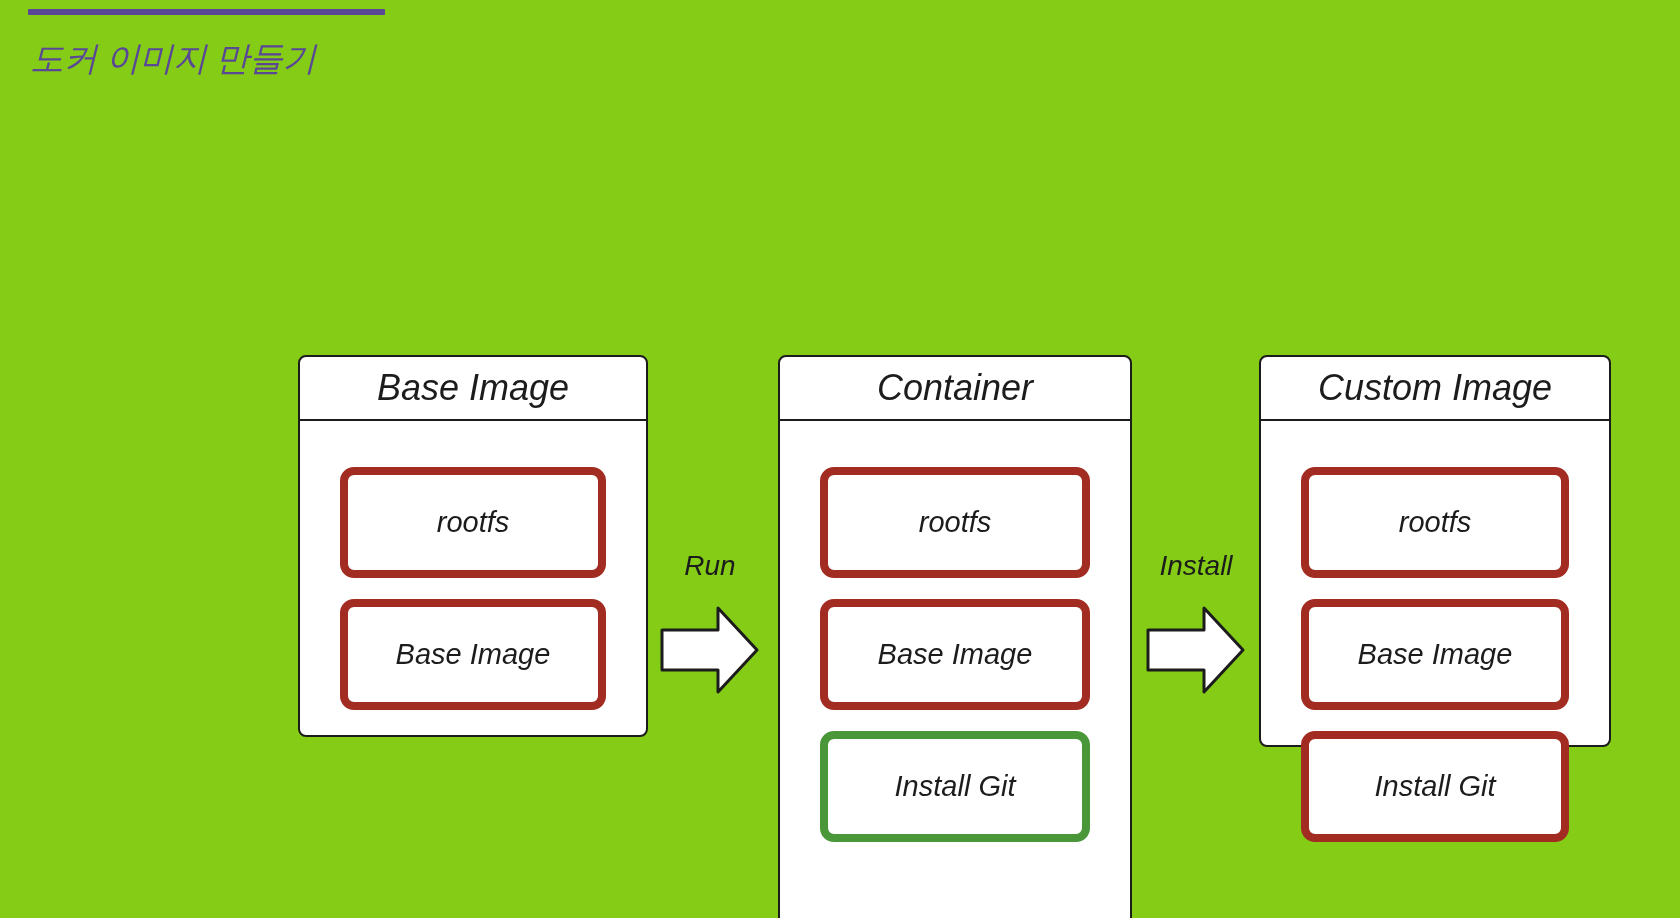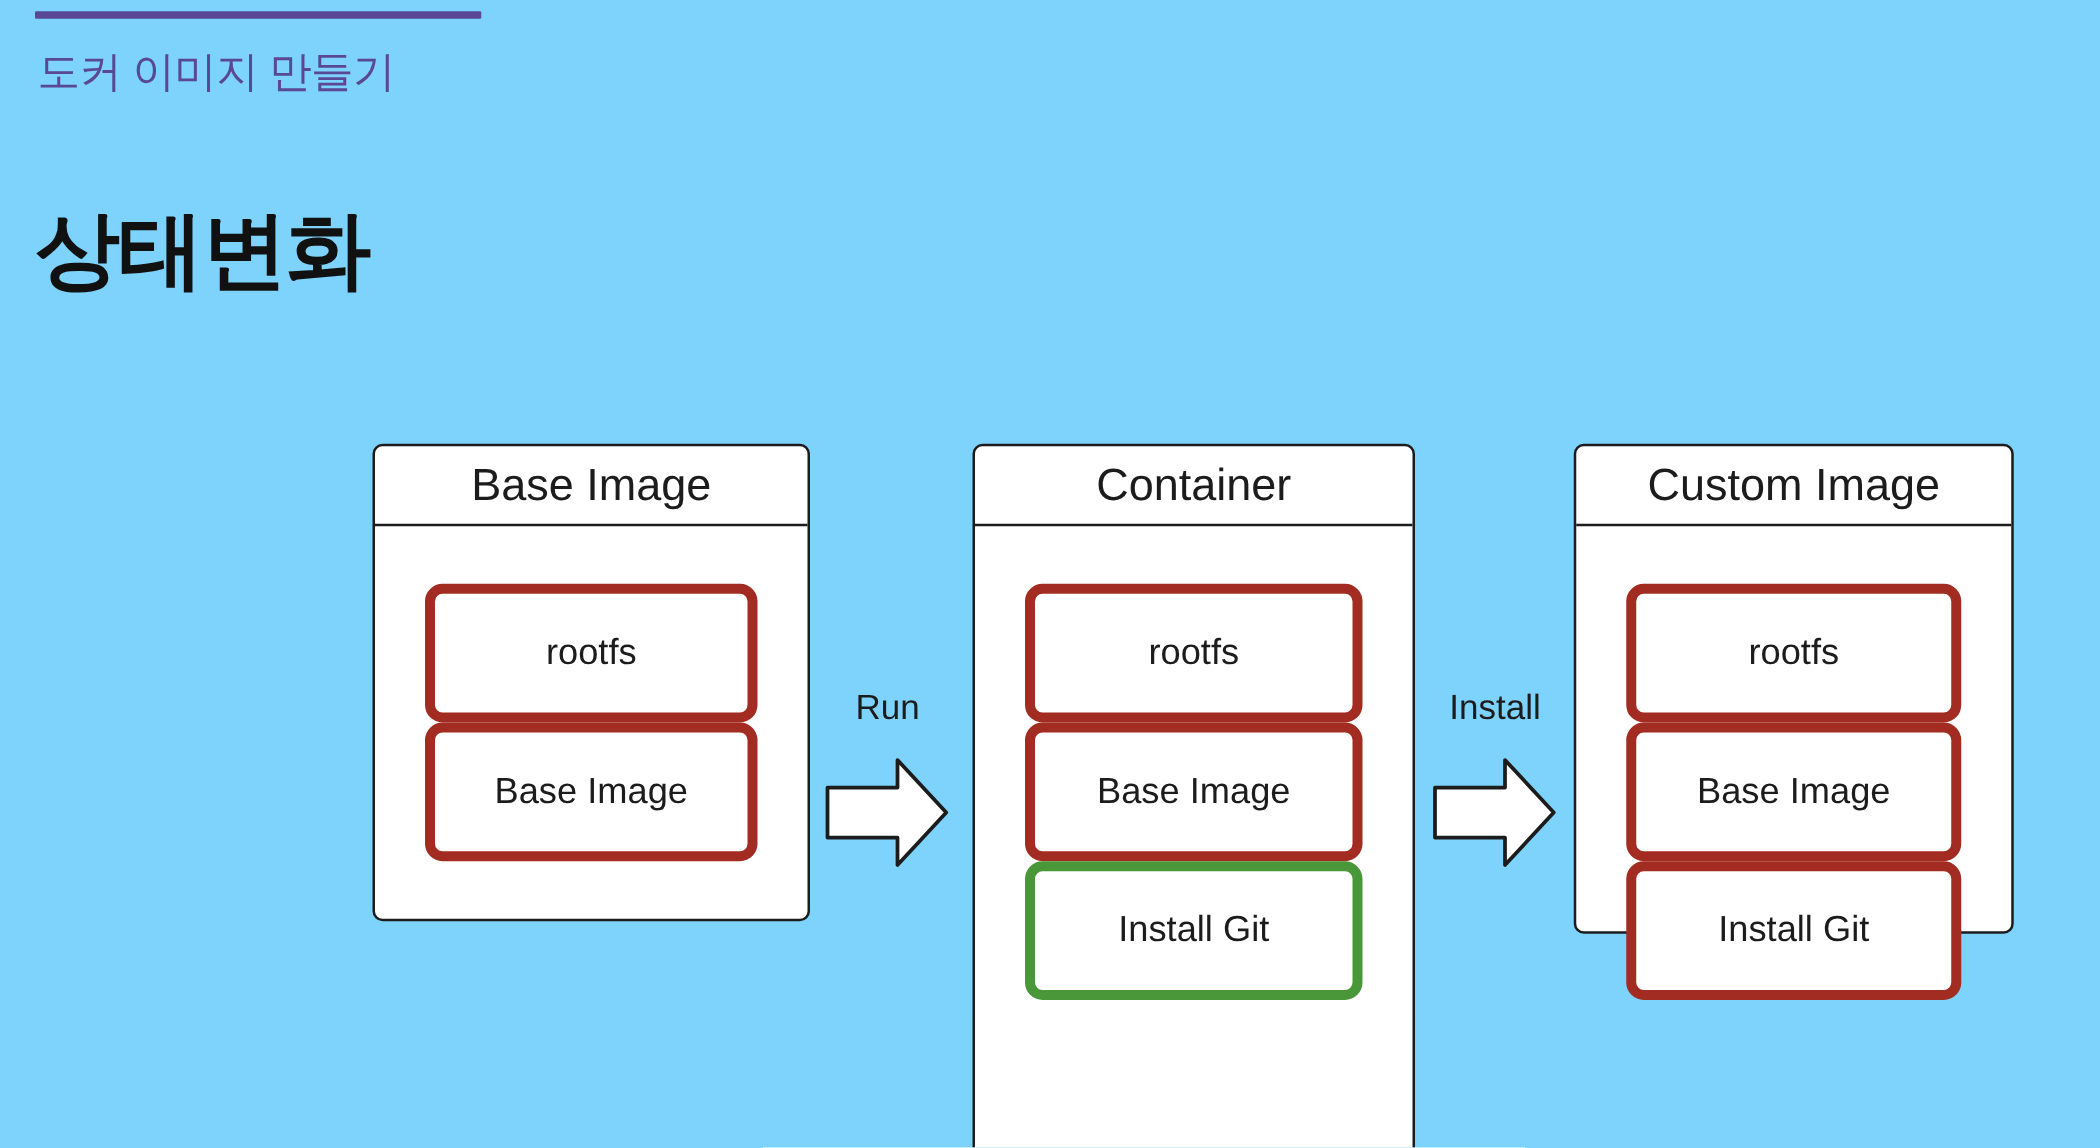--- a/index.html
+++ b/index.html
@@ -1,18 +1,18 @@
 <!DOCTYPE html>
 <html><head>
 <meta charset="utf-8">
 <style>
   html,body { margin:0; padding:0; background:#ffffff; }
   .page {
-    position:relative; width:1680px; height:918px; background:#7dd3fc;
-    font-family:"Liberation Sans", sans-serif; color:#1c1c1c; overflow:hidden;
+    position:relative; width:1680px; height:918px; background:#84cc16;
+    font-family:"Liberation Sans", sans-serif; color:#1c1c1c; overflow:hidden;font-style:italic;
   }
   .rule {
     position:absolute; left:28px; top:9px; width:357px; height:6px;
     background:#5a4896; border-radius:1px;
   }
   .eyebrow {
     position:absolute; left:30px; top:36px; font-size:34px; line-height:1.3;
     color:#5a4896; letter-spacing:-0.5px; white-space:nowrap;
   }
   .heading {
@@ -23,21 +23,21 @@
     position:absolute; box-sizing:border-box; background:#ffffff;
     border:2.5px solid #1c1c1c; border-radius:8px;
   }
   .node-header {
     box-sizing:border-box; height:64px; border-bottom:2.5px solid #1c1c1c;
     display:flex; align-items:center; justify-content:center;
     font-size:36px; color:#1c1c1c;
   }
   .node-body {
     box-sizing:border-box; padding:46px 40px 0 40px;
-    display:flex; flex-direction:column; 
+    display:flex; flex-direction:column; gap:21px;
   }
   .layer {
     box-sizing:border-box; height:111px; background:#ffffff;
     border:8px solid #a22c21; border-radius:14px;
     display:flex; align-items:center; justify-content:center;
     font-size:29px; color:#1c1c1c;
   }
   .layer[data-color="red"]   { border-color:#a22c21; }
   .layer[data-color="green"] { border-color:#4a9739; }
   .node-base    { left:298px;  top:355px; width:350px; height:382px; }
@@ -55,21 +55,20 @@
 </style>
 </head>
 <body>
 
 <div class="page">
 
   <div class="rule"></div>
 
   <div class="eyebrow">도커 이미지 만들기</div>
 
-  <div class="heading">상태변화</div>
 
   <div class="node node-base">
     <div class="node-header">Base Image</div>
     <div class="node-body">
       <div class="layer" data-color="red">rootfs</div>
       <div class="layer" data-color="red">Base Image</div>
     </div>
   </div>
 
   <div class="arrow-label run">Run</div>

